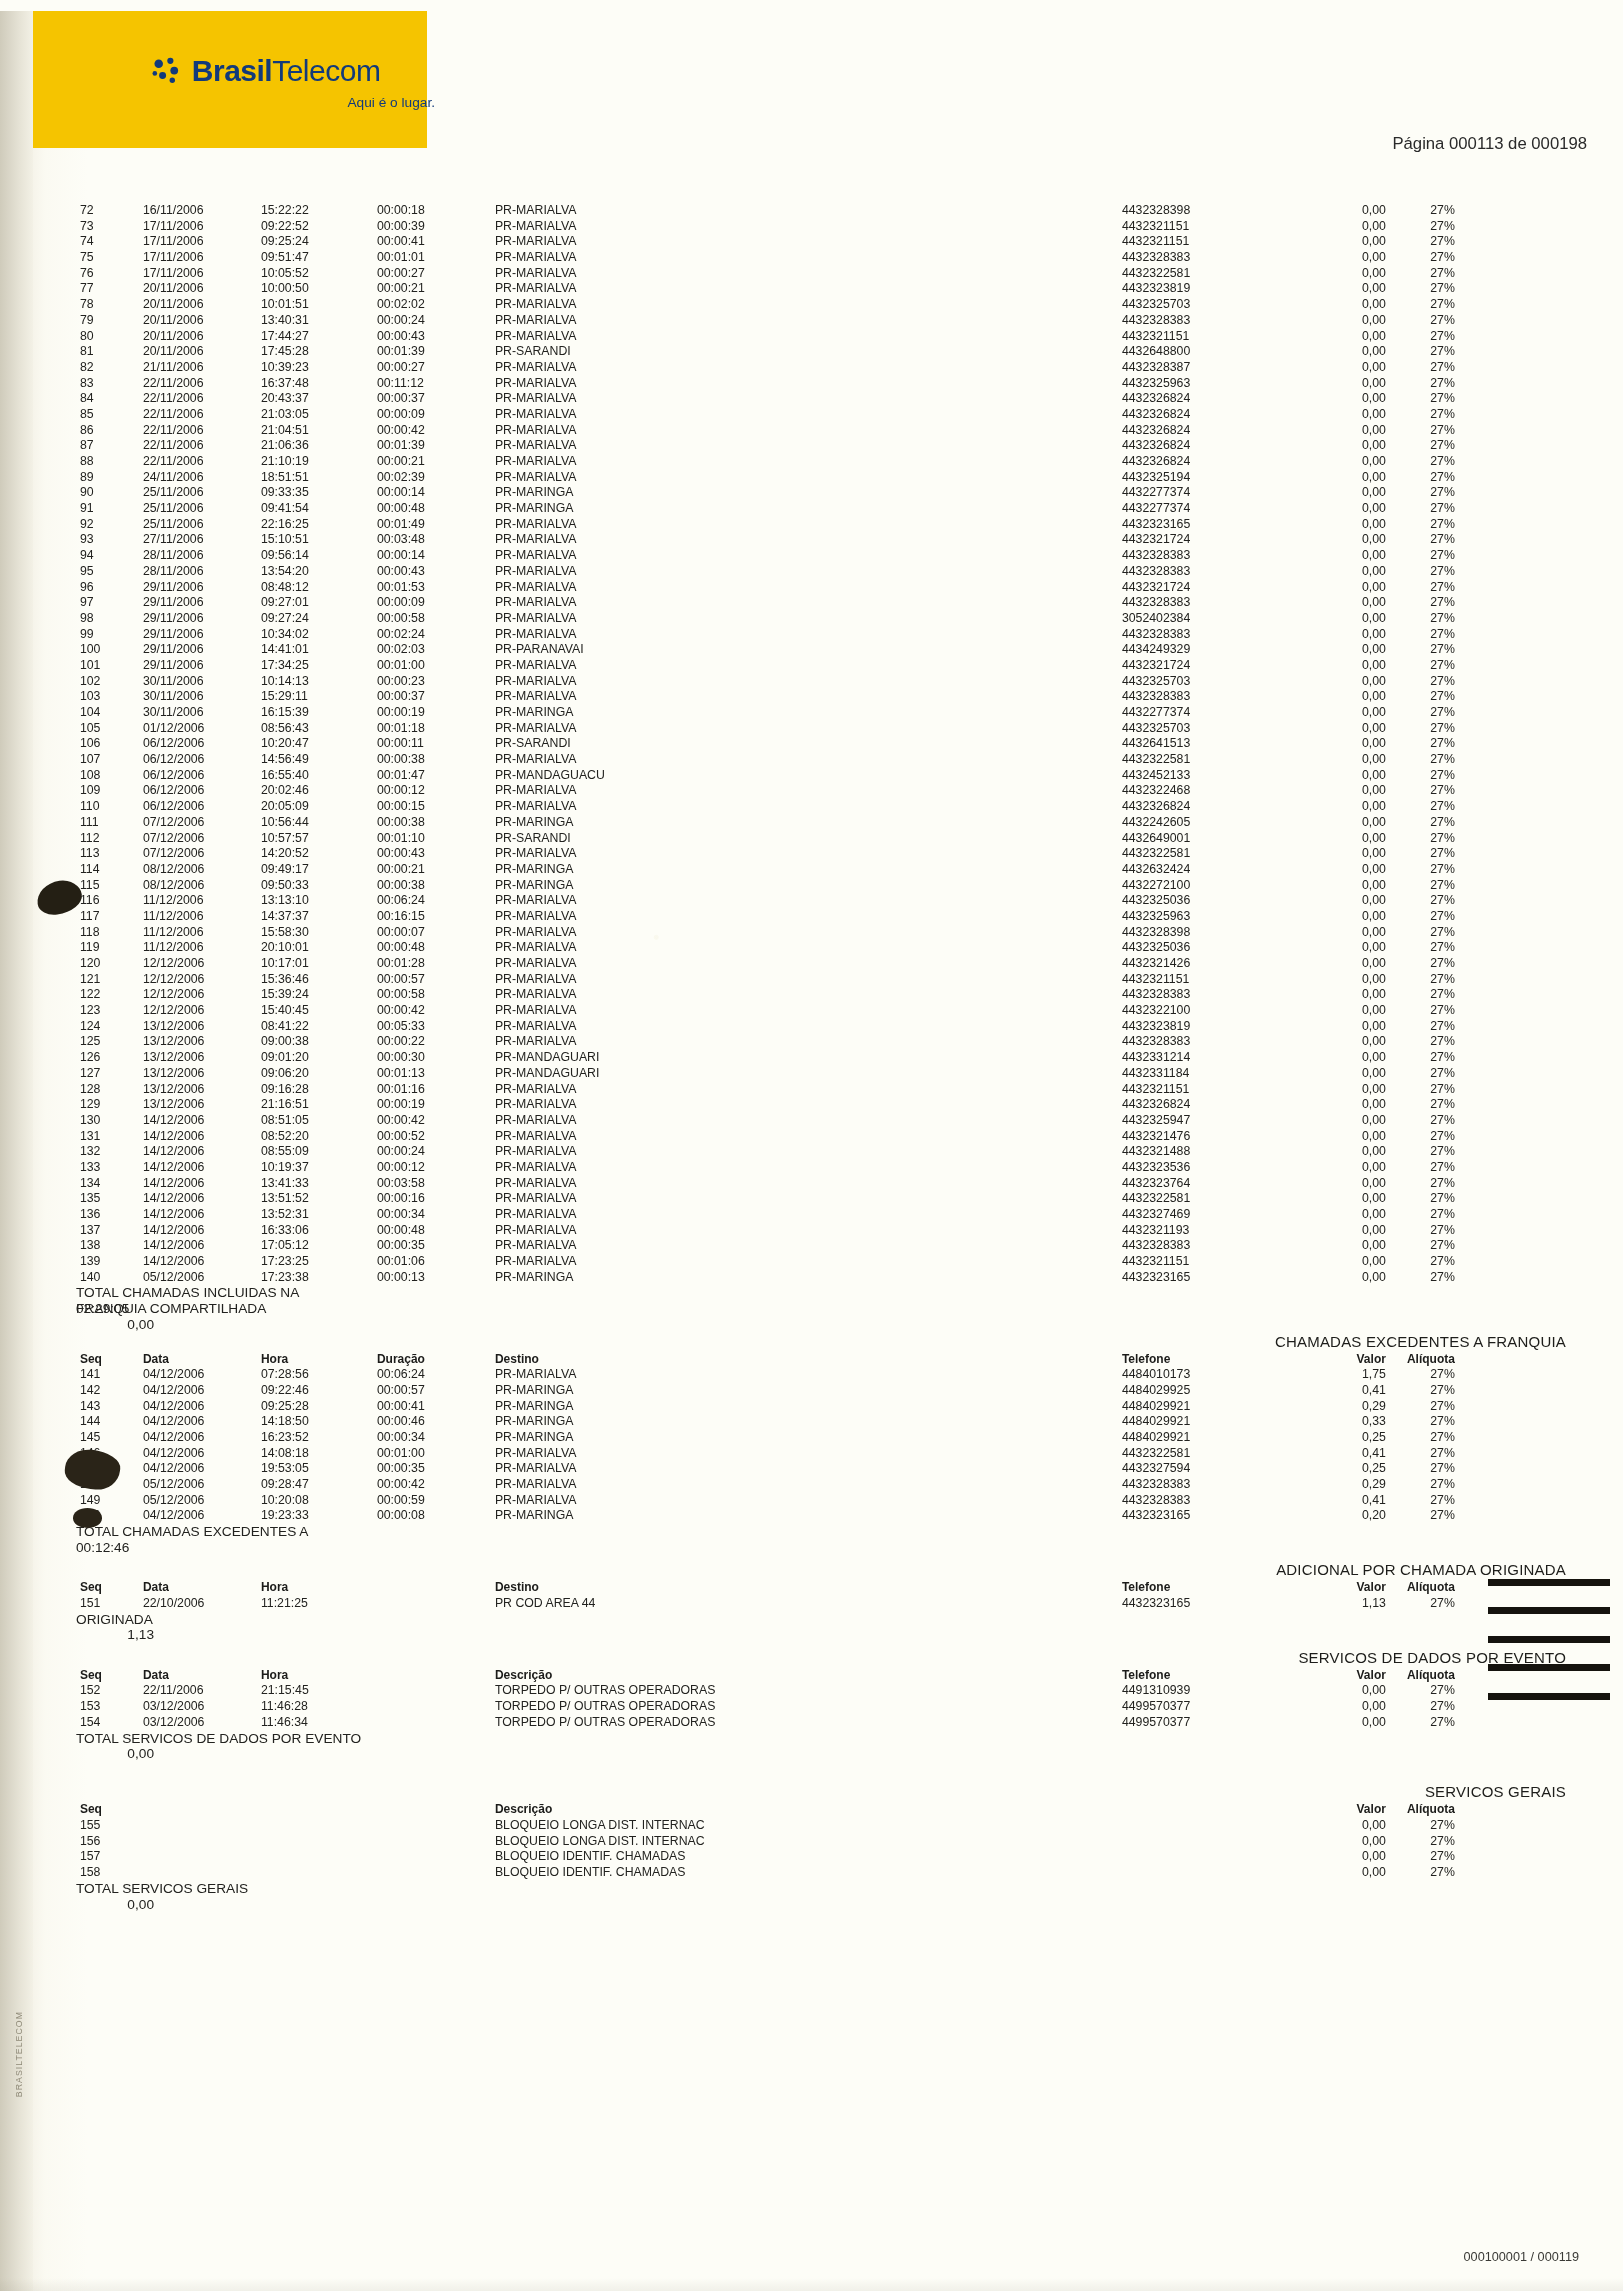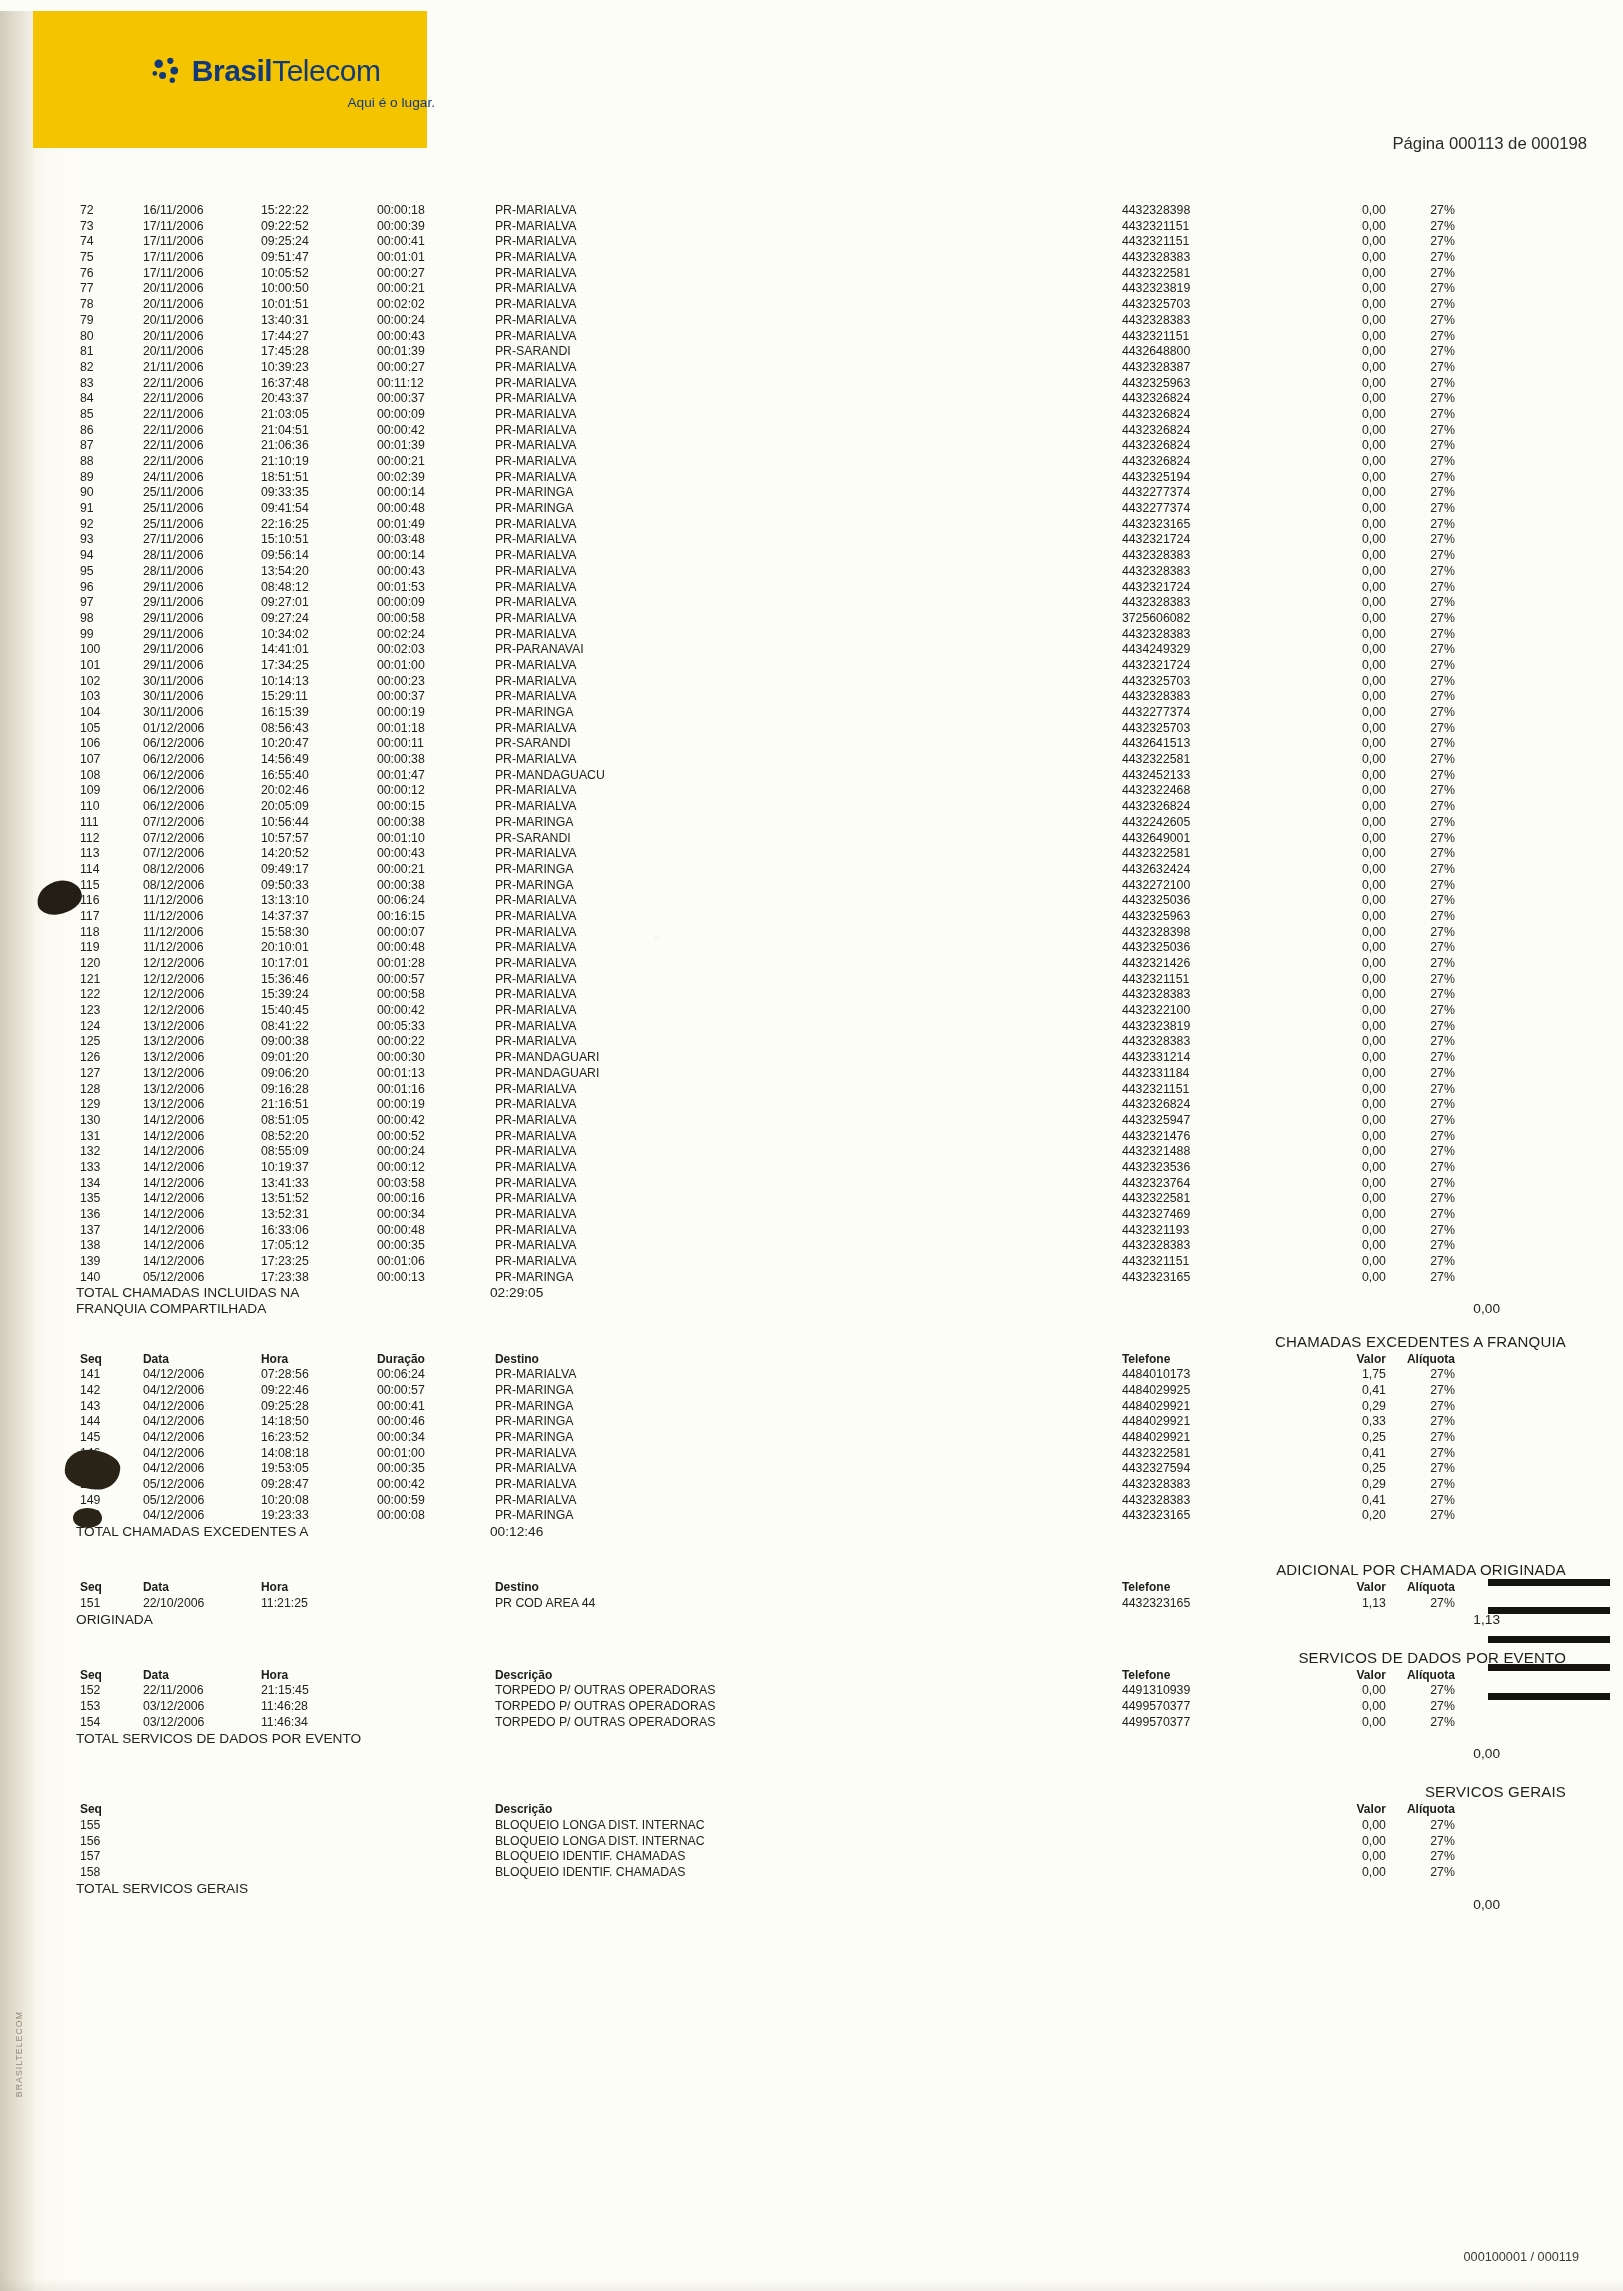--- a/index.html
+++ b/index.html
@@ -75,21 +75,21 @@
   .c-dur{width:118px;}
   .c-dest{width:627px;}
   .c-tel{width:186px;}
   .c-val{width:78px;text-align:right;}
   .c-aliq{width:69px;text-align:right;padding-right:25.5px;}
 
   .hdr .row,.hdr{font-size:12px;color:#1c1c1a;font-weight:bold;}
   .section-title{
     font-size:15px;color:#1d1d1a;letter-spacing:0.2px;margin-top:3.9px;text-align:right;
   }
-  .total-line{font-size:13.7px;}
+  .total-line{font-size:13.7px;flex-direction:column;}
   .tot-lbl{width:414px;}
   .tot-dur{width:118px;}
   .tot-mid{width:814px;}
   .tot-val{width:78px;text-align:right;}
 
   
   .blob{
     position:absolute;left:37px;top:870px;width:45px;height:33px;
     background:#241f14;border-radius:55% 45% 60% 40%/60% 50% 50% 40%;
     transform:rotate(-8deg);
@@ -410,21 +410,21 @@
           <div class="c-tel">4432328383</div>
           <div class="c-val">0,00</div>
           <div class="c-aliq">27%</div>
         </div>
         <div class="row ">
           <div class="c-seq">98</div>
           <div class="c-data">29/11/2006</div>
           <div class="c-hora">09:27:24</div>
           <div class="c-dur">00:00:58</div>
           <div class="c-dest">PR-MARIALVA</div>
-          <div class="c-tel">3725606082</div>
+          <div class="c-tel">3052402384</div>
           <div class="c-val">0,00</div>
           <div class="c-aliq">27%</div>
         </div>
         <div class="row ">
           <div class="c-seq">99</div>
           <div class="c-data">29/11/2006</div>
           <div class="c-hora">10:34:02</div>
           <div class="c-dur">00:02:24</div>
           <div class="c-dest">PR-MARIALVA</div>
           <div class="c-tel">4432328383</div>

